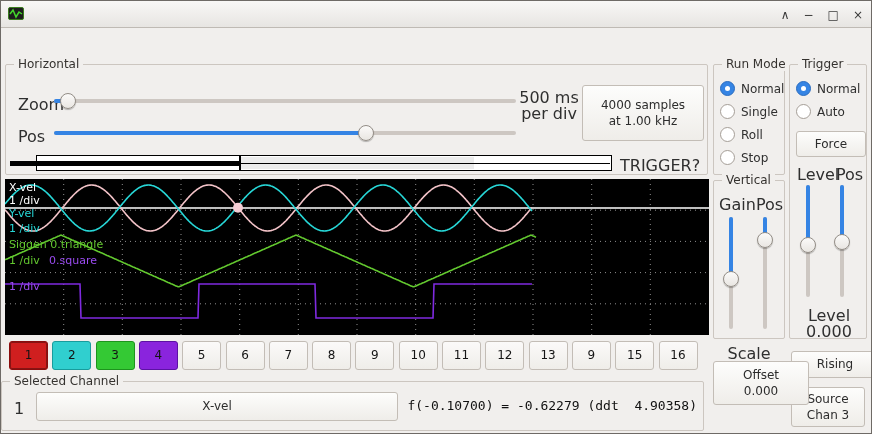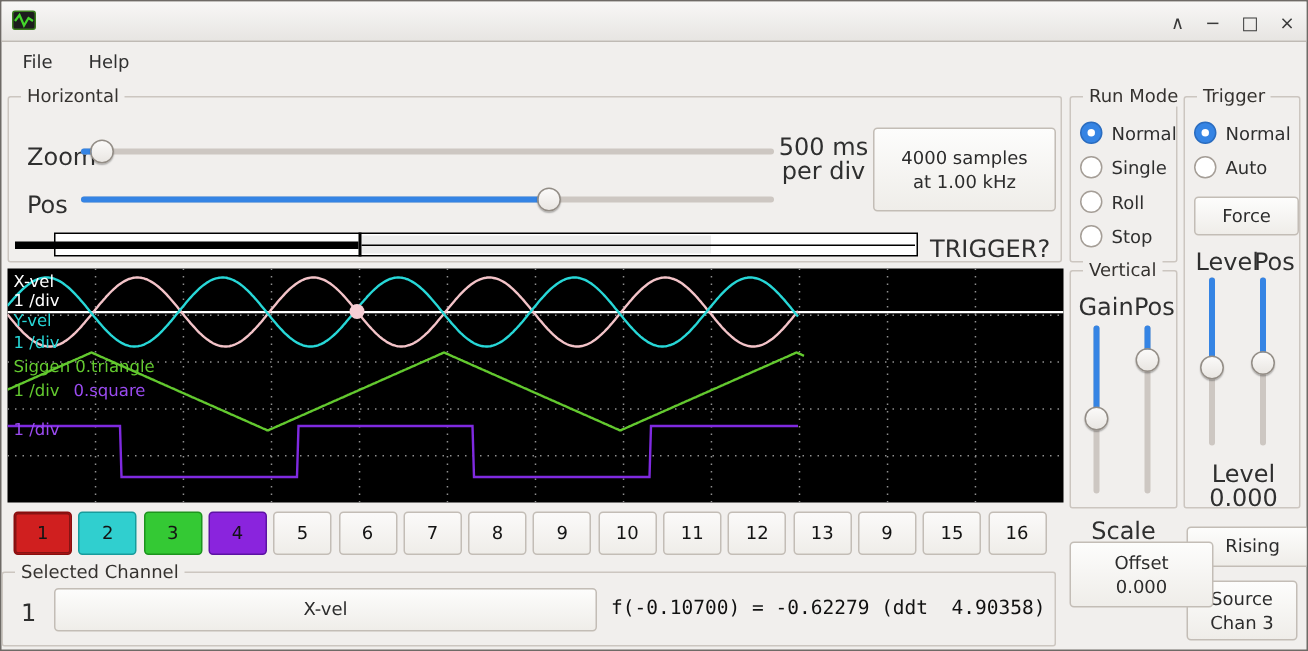--- a/index.html
+++ b/index.html
@@ -77,24 +77,20 @@
       <polyline points="2,8 5,4 8,11 11,6 14,8" fill="none" stroke="#44d62c" stroke-width="1.5"></polyline>
     </svg>
     <div class="win-controls">
       <span>∧</span>
       <span>−</span>
       <span>□</span>
       <span>×</span>
     </div>
   </div>
 
-  <div class="menubar">
-    <span class="menu-item" style="margin-left:4px;">File</span>
-    <span class="menu-item">Help</span>
-  </div>
 
   <div class="groupbox" style="left:4px;top:63px;width:703px;height:111px;">
     <span class="gb-label">Horizontal</span>
 
     <span class="lbl" style="left:12px;top:30px;">Zoom</span>
     <div class="slider h" style="left:48px;top:27px;width:462px;">
       <div class="trough"></div>
       <div class="fill" style="width: 3%;"></div>
       <div class="handle" style="left: calc(3% - 8px);"></div>
     </div>

